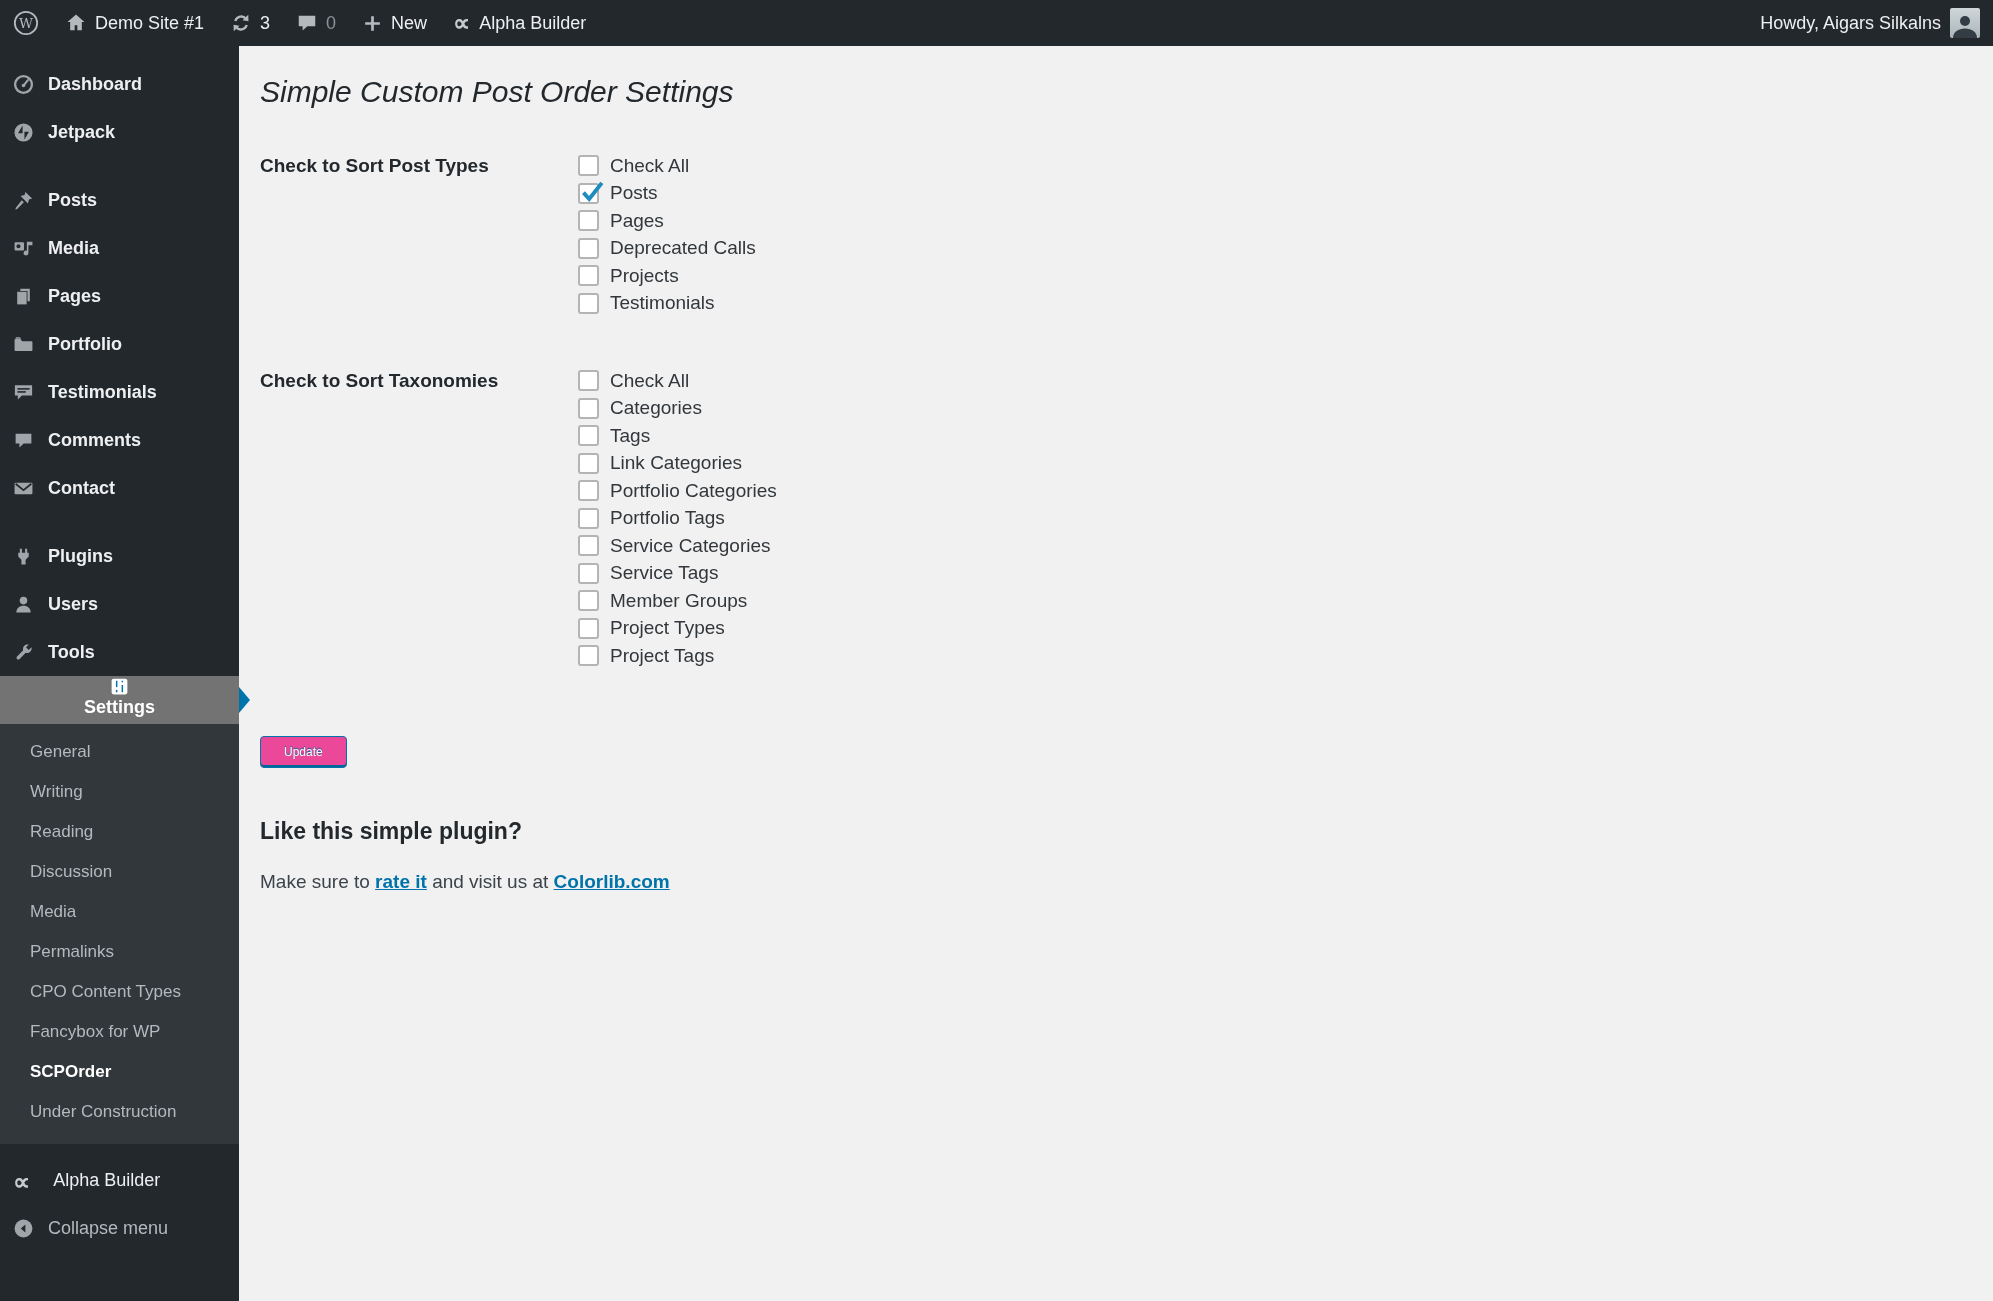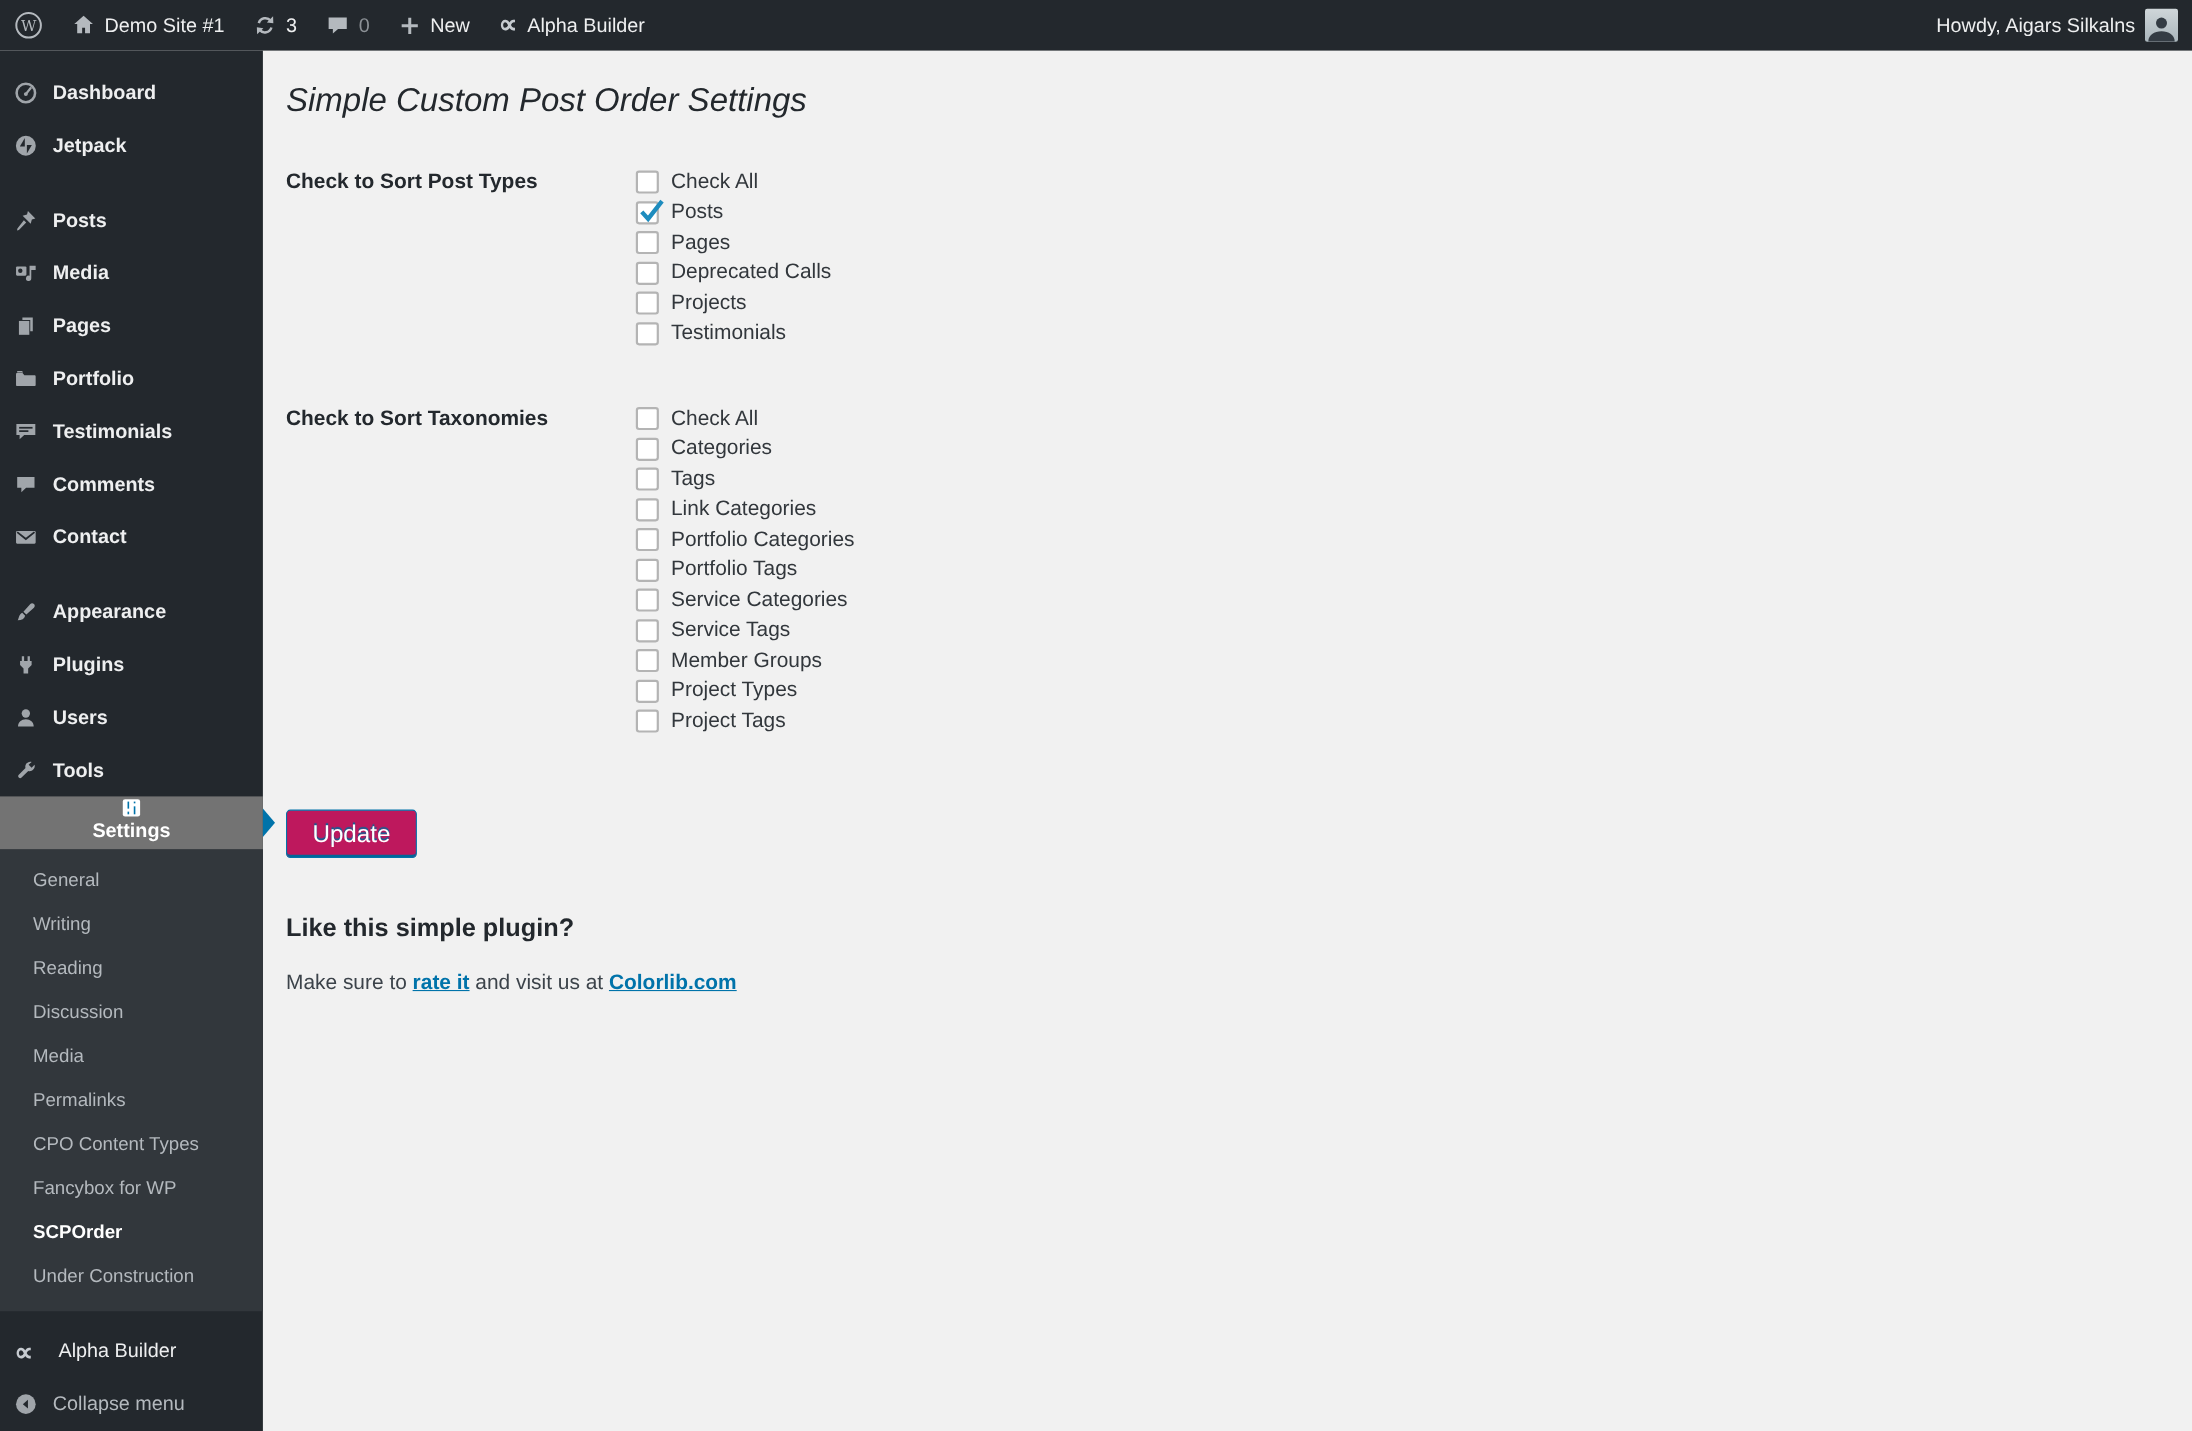--- a/index.html
+++ b/index.html
@@ -76,22 +76,22 @@
   .opt-row{height:27.5px;display:flex;align-items:center;}
   .checkbox{
     width:21px;height:21px;box-sizing:border-box;background:#fff;
     border:2px solid #b4b4b4;border-radius:3px;margin-right:11px;
     position:relative;cursor:pointer;flex-shrink:0;
   }
   .checkbox svg{display:none;position:absolute;top:-5px;left:0px;width:23px;height:23px;overflow:visible;}
   .checkbox.checked svg{display:block;}
   .opt-label{font-size:19px;color:#32373c;}
   .btn-primary{
-    display:inline-block;margin-top:66px;padding:8px 23px;font-size:22px;
-    font-family:"Liberation Sans",sans-serif;color:#fff;background:#be185d;
+    display:inline-block;margin-top:66px;padding:8px 23px;font-size:12px;
+    font-family:"Liberation Sans",sans-serif;color:#fff;background:#ec4899;
     border:1px solid #0073aa;border-radius:4px;cursor:pointer;
     box-shadow:inset 0 -2px 0 #006799;text-shadow:0 -1px 1px #006799;
   }
   .promo-heading{margin:50px 0 0;font-size:23px;font-weight:700;color:#23282d;}
   .promo-text{margin-top:26px;font-size:19px;color:#3c434a;}
   .promo-text a{color:#0073aa;font-weight:700;text-decoration:underline;cursor:pointer;}
 </style>
 </head>
 <body>
 
@@ -238,28 +238,20 @@
     <li class="menu-item">
       <span class="mi-icon">
         <svg viewBox="0 0 20 20" fill="currentColor">
           <rect x="1.5" y="4.5" width="17" height="11" rx="1"></rect>
           <path d="M2.5 5.5 10 11.5 17.5 5.5" fill="none" stroke="#23282d" stroke-width="1.6"></path>
         </svg>
       </span>
       <span class="mi-label">Contact</span>
     </li>
     <li class="menu-sep"></li>
-    <li class="menu-item">
-      <span class="mi-icon">
-        <svg viewBox="0 0 20 20" fill="currentColor">
-          <path d="M17 3c.9.9 1 2.2 0 3.1l-6.6 6-2.5-2.5 6-6.6C14.8 2 16.1 2.1 17 3zM6.9 10.6l2.5 2.5c-.7 2.6-2.8 4-6.5 4 1.3-1.5.7-5 4-6.5z"></path>
-        </svg>
-      </span>
-      <span class="mi-label">Appearance</span>
-    </li>
     <li class="menu-item">
       <span class="mi-icon">
         <svg viewBox="0 0 20 20" fill="currentColor">
           <path d="M6.5 2.5h2v4h3v-4h2v4H15v3.6l-3 3v4.4H8v-4.4l-3-3V6.5h1.5z"></path>
         </svg>
       </span>
       <span class="mi-label">Plugins</span>
     </li>
     <li class="menu-item">
       <span class="mi-icon">

